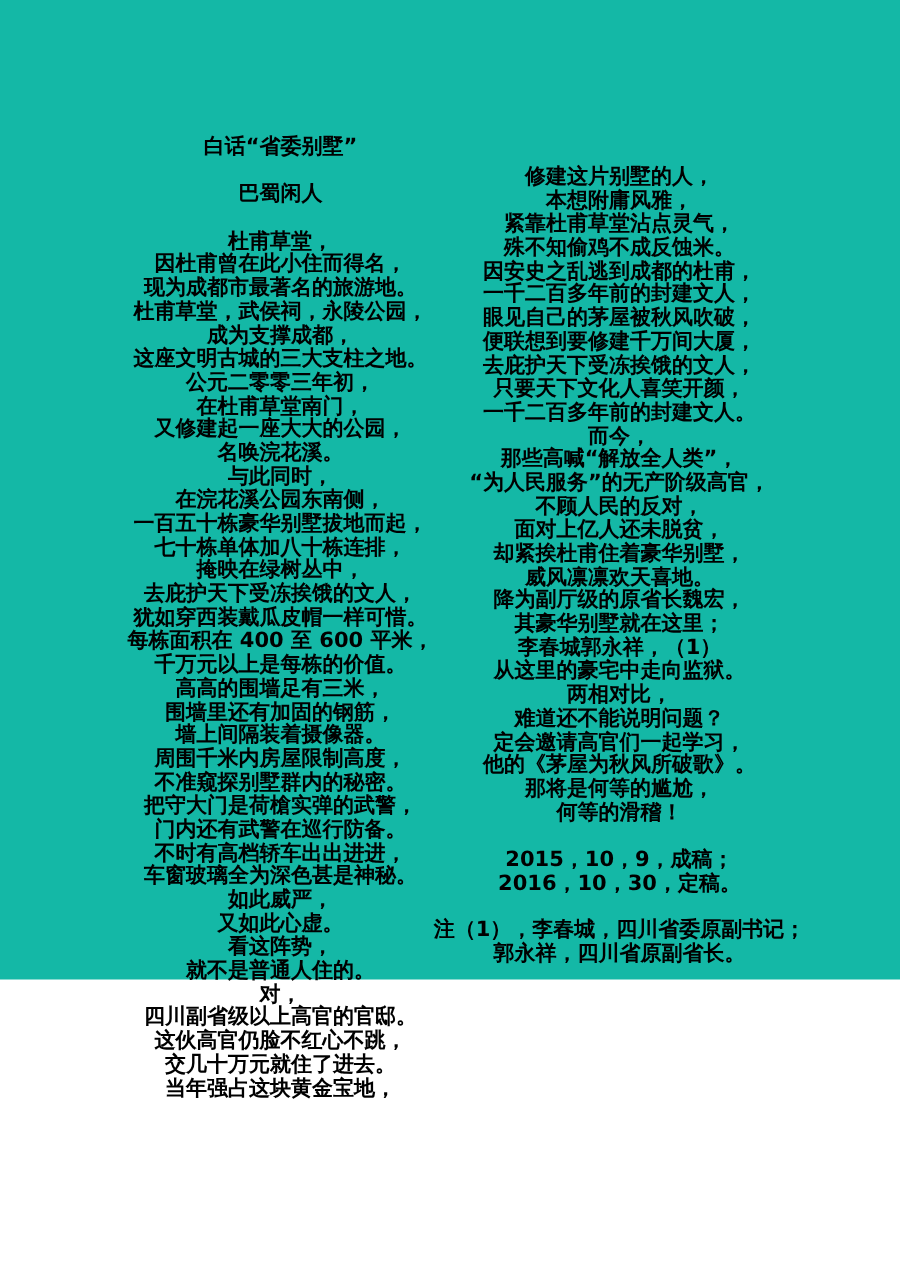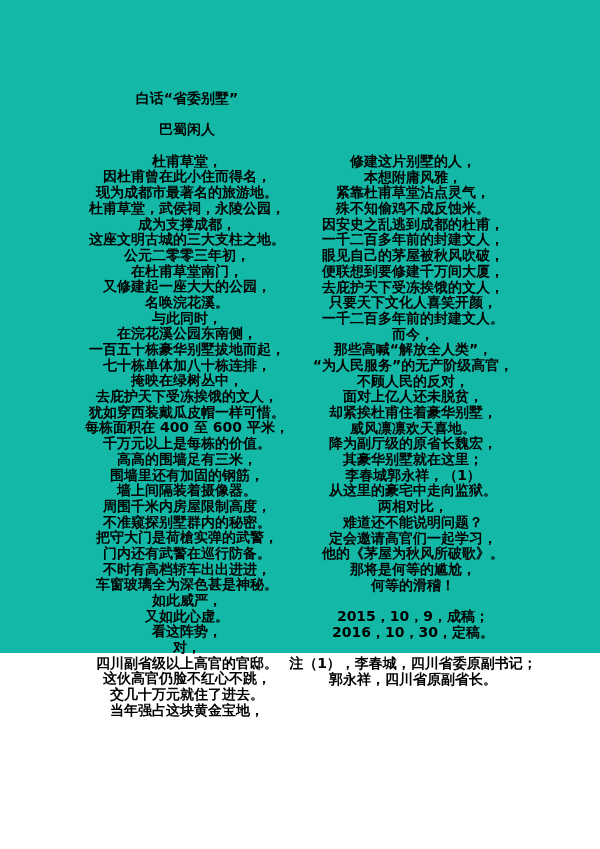--- a/index.html
+++ b/index.html
@@ -34,21 +34,20 @@
   }
   .col-left {
     left: 34px;
     top: 91px;
     width: 306px;
   }
   .col-right {
     left: 286px;
     top: 111px;
     width: 254px;
-    margin-top: 43px;
   }
   .poem-title {
     margin-bottom: 15.7px;
   }
   .poem-author {
     margin-bottom: 15.7px;
   }
   .date-block {
     margin-top: 15.7px;
   }
@@ -92,20 +91,21 @@
         <div class="poem-line">墙上间隔装着摄像器。</div>
         <div class="poem-line">周围千米内房屋限制高度，</div>
         <div class="poem-line">不准窥探别墅群内的秘密。</div>
         <div class="poem-line">把守大门是荷槍实弹的武警，</div>
         <div class="poem-line">门内还有武警在巡行防备。</div>
         <div class="poem-line">不时有高档轿车出出进进，</div>
         <div class="poem-line">车窗玻璃全为深色甚是神秘。</div>
         <div class="poem-line">如此威严，</div>
         <div class="poem-line">又如此心虚。</div>
         <div class="poem-line">看这阵势，</div>
+        <div class="poem-line">就不是普通人住的。</div>
         <div class="poem-line">对，</div>
         <div class="poem-line">四川副省级以上高官的官邸。</div>
         <div class="poem-line">这伙高官仍脸不红心不跳，</div>
         <div class="poem-line">交几十万元就住了进去。</div>
         <div class="poem-line">当年强占这块黄金宝地，</div>
       </div>
   </div>
 
   <div class="col col-right">
     <div class="stanza">

